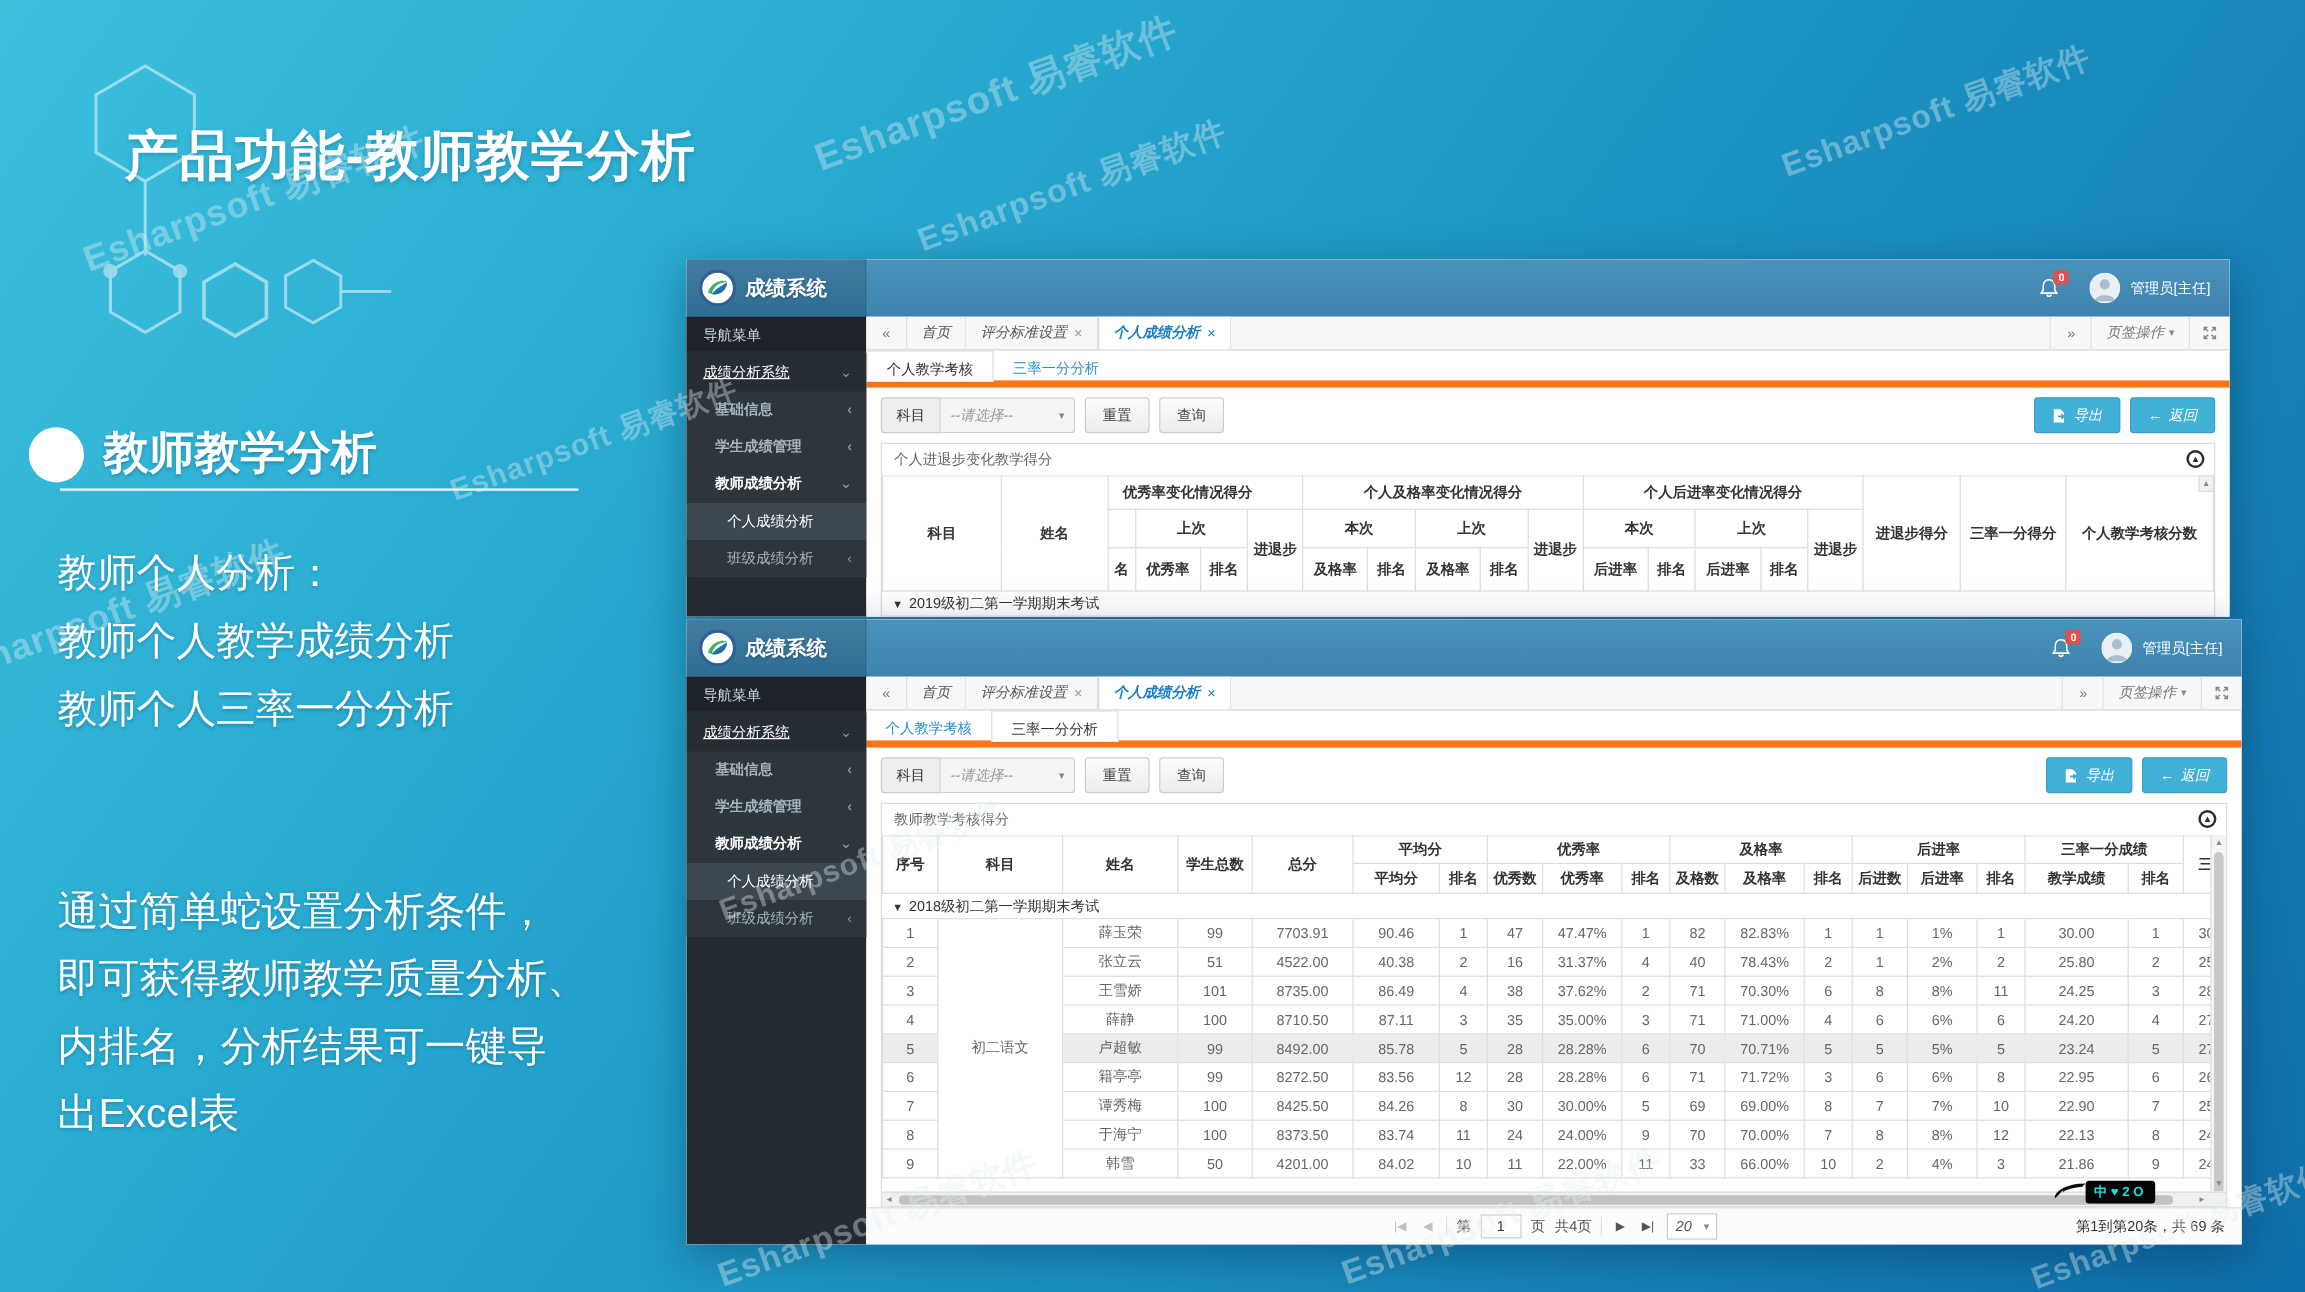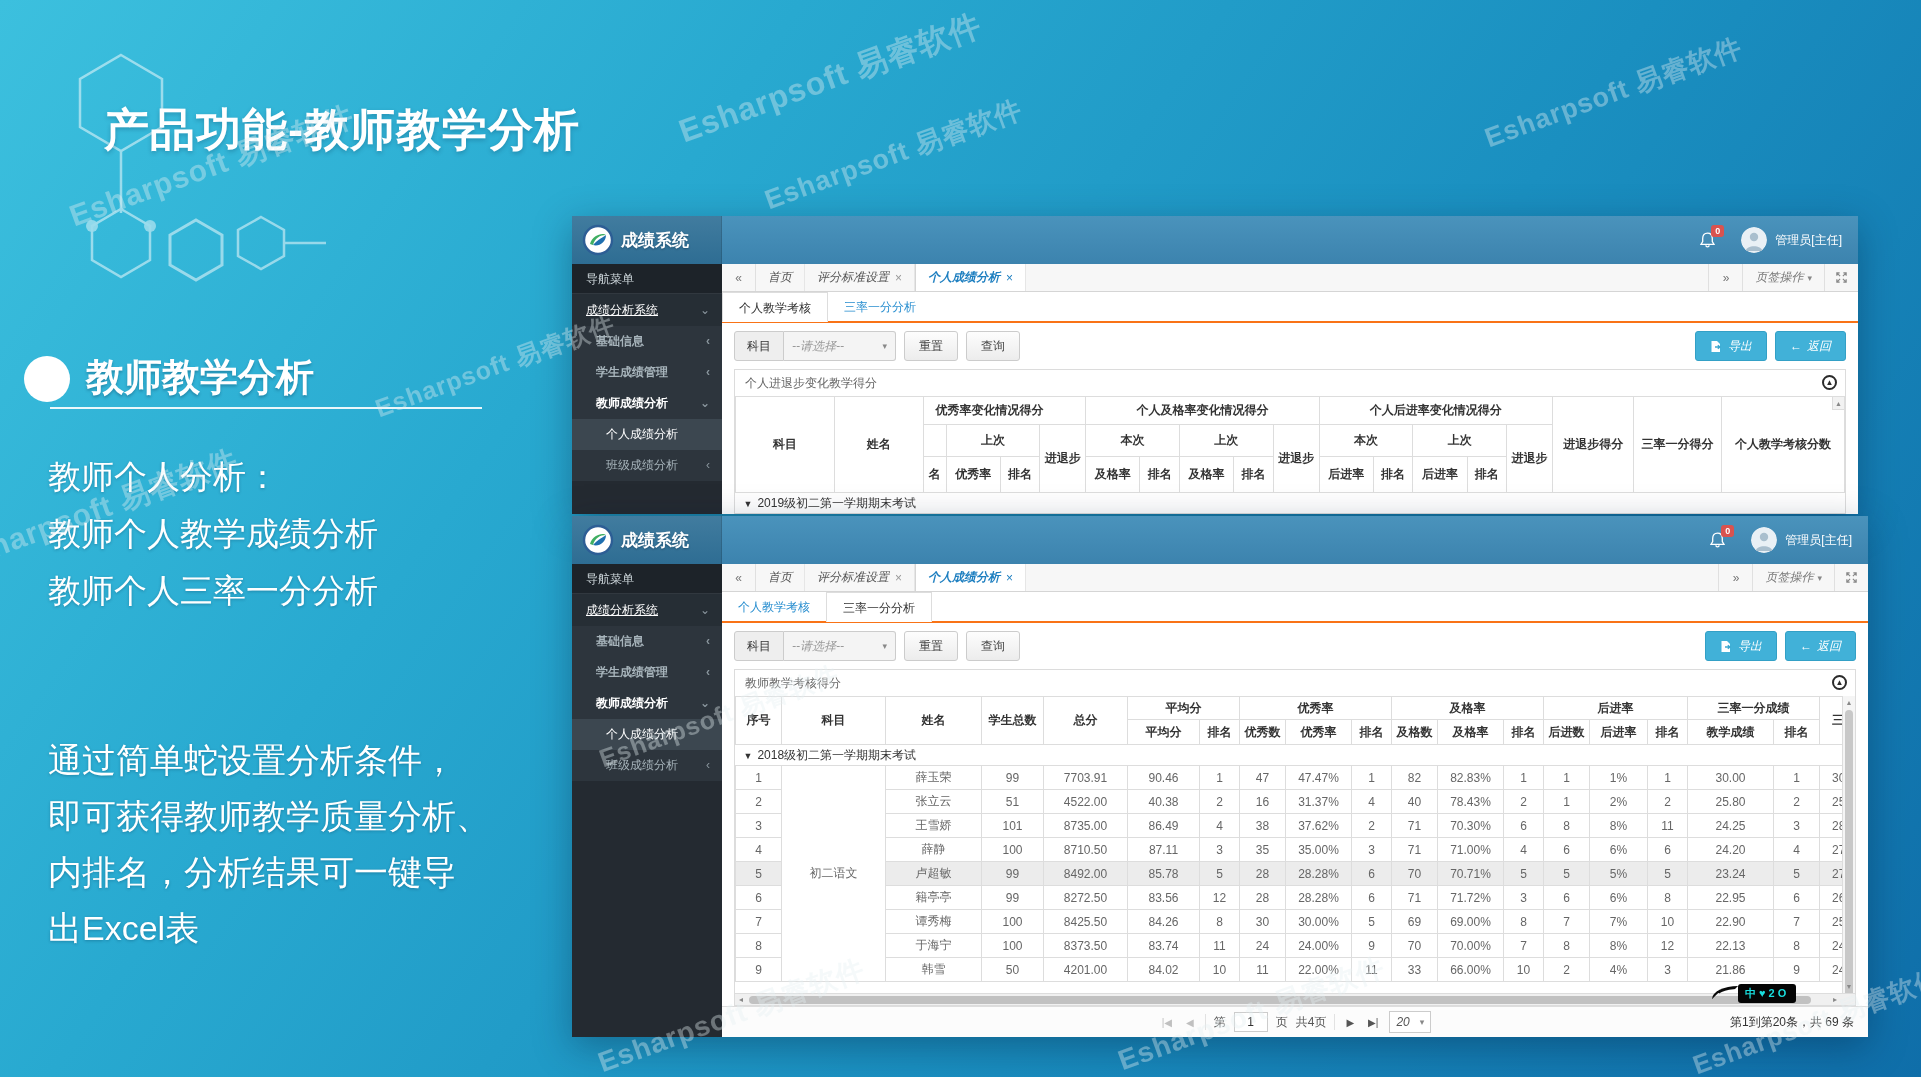--- a/index.html
+++ b/index.html
@@ -54,21 +54,21 @@
     font-size:12px;cursor:pointer;}
   .tab-collapse{border-right:1px solid #e0e0e0;}
   .tab-r{border-left:1px solid #e0e0e0;}
   .tab-r.ops{width:auto;padding:0 12px;}
   .tab{display:flex;align-items:center;padding:0 12px;color:#555;border-right:1px solid #e6e6e6;cursor:pointer;}
   .tab .x{font-weight:normal;color:#999;margin-left:6px;font-style:normal;}
   .tab.active{background:#fff;color:#1e7fc0;font-weight:bold;border-left:1px solid #d5d5d5;}
   .tab.active .x{color:#1e7fc0;}
   .tab-sp{flex:1;}
   .caret{font-size:9px;margin-left:4px;color:#888;}
-  .subtab-row{height:31px;flex:0 0 31px;border-bottom:2px solid #f97316;display:flex;padding-left:0;}
+  .subtab-row{height:31px;flex:0 0 31px;border-bottom:6px solid #f97316;display:flex;padding-left:0;}
   .subtab{padding:0 16px;line-height:30px;font-size:12px;cursor:pointer;color:#2a8fd0;}
   .subtab.cur{color:#333;background:#fff;border:1px solid #ddd;border-bottom:1px solid #fff;margin-bottom:-1px;}
   .toolbar{height:46px;flex:0 0 46px;display:flex;align-items:center;padding:0 12px;}
   .addon{height:30px;line-height:28px;border:1px solid #ccc;background:#eee;padding:0 12px;border-radius:3px 0 0 3px;color:#333;}
   .fake-select{height:30px;line-height:28px;border:1px solid #ccc;border-left:none;background:#f4f4f4;color:#999;
     width:112px;padding:0 8px;border-radius:0 3px 3px 0;display:flex;align-items:center;cursor:pointer;}
   .fake-select .caret{margin-left:auto;}
   .btn{height:30px;line-height:28px;border:1px solid #ccc;border-radius:3px;padding:0 14px;margin-left:8px;
     background:linear-gradient(#fdfdfd,#ececec);color:#444;cursor:pointer;font-size:12px;}
   .btn-blue{background:#41b1d8;border-color:#33a0c6;color:#fff;display:flex;align-items:center;gap:5px;}

